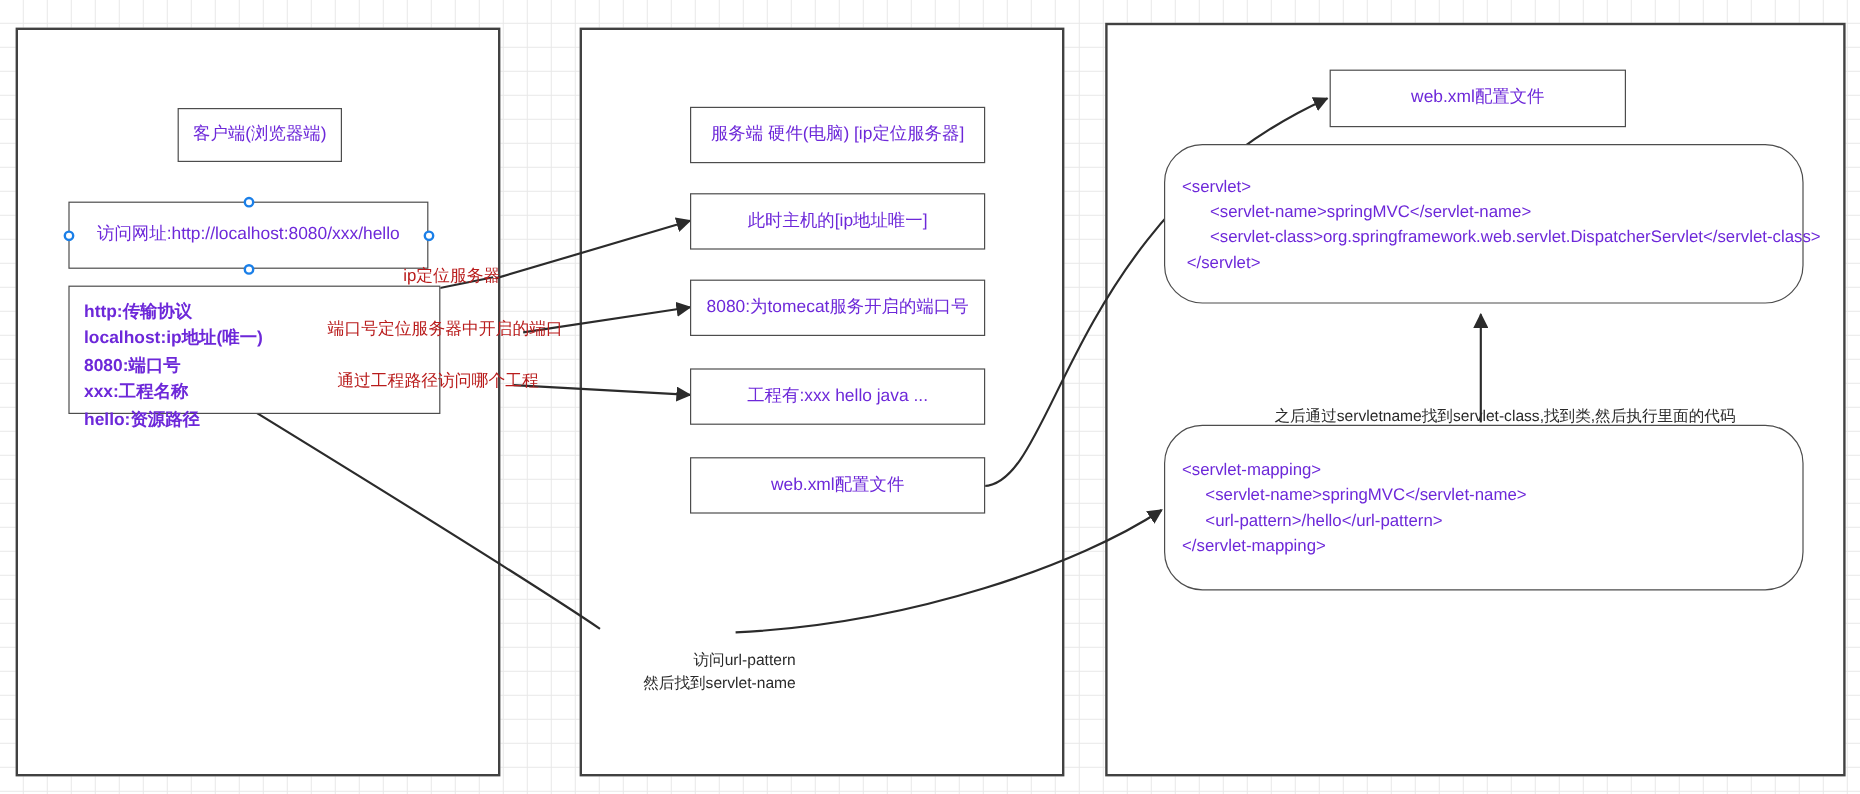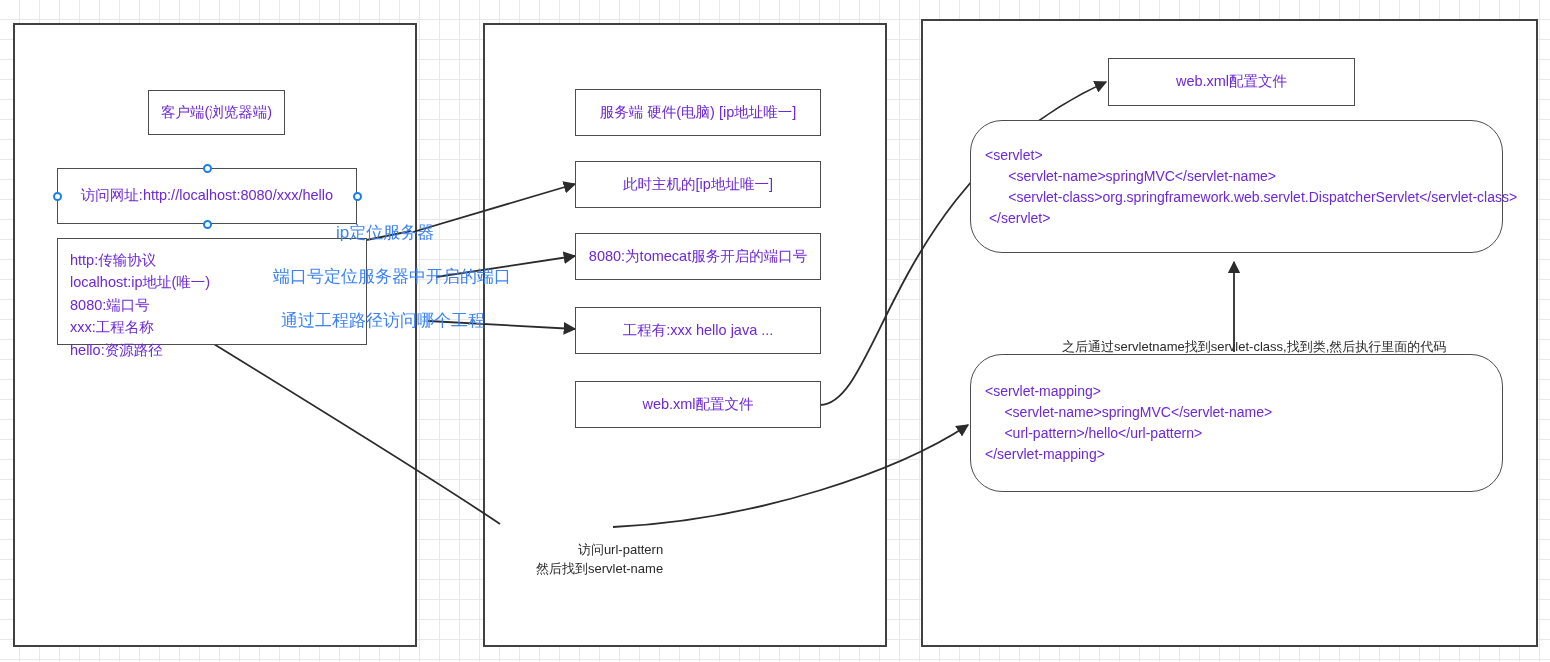--- a/index.html
+++ b/index.html
@@ -36,34 +36,35 @@
     font-size:14.5px;color:#6d28d9;
     text-align:center;
     line-height:1.35;
   }
   .node.textleft{
     justify-content:flex-start;align-items:flex-start;
     text-align:left;
     padding:10px 12px;
     white-space:pre;
     line-height:1.55;
+    font-weight:bold;
   }
   .node.code{
     justify-content:flex-start;align-items:center;
     text-align:left;
     padding:10px 14px;
     white-space:pre;
     font-size:14px;
     line-height:1.5;
     border-radius:32px;
   }
   .annot{
     position:absolute;
-    color:#3b82f6;
-    font-size:17px;
+    color:#b91c1c;
+    font-size:14px;
     white-space:nowrap;
     background:transparent;
   }
   .label-plain{
     position:absolute;
     color:#2a2a2a;
     font-size:13px;
     white-space:pre;
     line-height:1.45;
     margin-top:38px;
@@ -119,21 +120,21 @@
 <div class="handle" style="left:203px;top:220px;"></div>
 <div class="handle" style="left:53px;top:192px;"></div>
 <div class="handle" style="left:353px;top:192px;"></div>
 
 <div class="node textleft" style="left:57px;top:238px;width:310px;height:107px;">http:传输协议
 localhost:ip地址(唯一)
 8080:端口号
 xxx:工程名称
 hello:资源路径</div>
 
-<div class="node" style="left:575px;top:89px;width:246px;height:47px;">服务端 硬件(电脑) [ip地址唯一]</div>
+<div class="node" style="left:575px;top:89px;width:246px;height:47px;">服务端 硬件(电脑) [ip定位服务器]</div>
 <div class="node" style="left:575px;top:161px;width:246px;height:47px;">此时主机的[ip地址唯一]</div>
 <div class="node" style="left:575px;top:233px;width:246px;height:47px;">8080:为tomecat服务开启的端口号</div>
 <div class="node" style="left:575px;top:307px;width:246px;height:47px;">工程有:xxx   hello   java ...</div>
 <div class="node" style="left:575px;top:381px;width:246px;height:47px;">web.xml配置文件</div>
 
 <div class="node" style="left:1108px;top:58px;width:247px;height:48px;">web.xml配置文件</div>
 
 <div class="node code" style="left:970px;top:120px;width:533px;height:133px;">&lt;servlet&gt;
       &lt;servlet-name&gt;springMVC&lt;/servlet-name&gt;
       &lt;servlet-class&gt;org.springframework.web.servlet.DispatcherServlet&lt;/servlet-class&gt;

